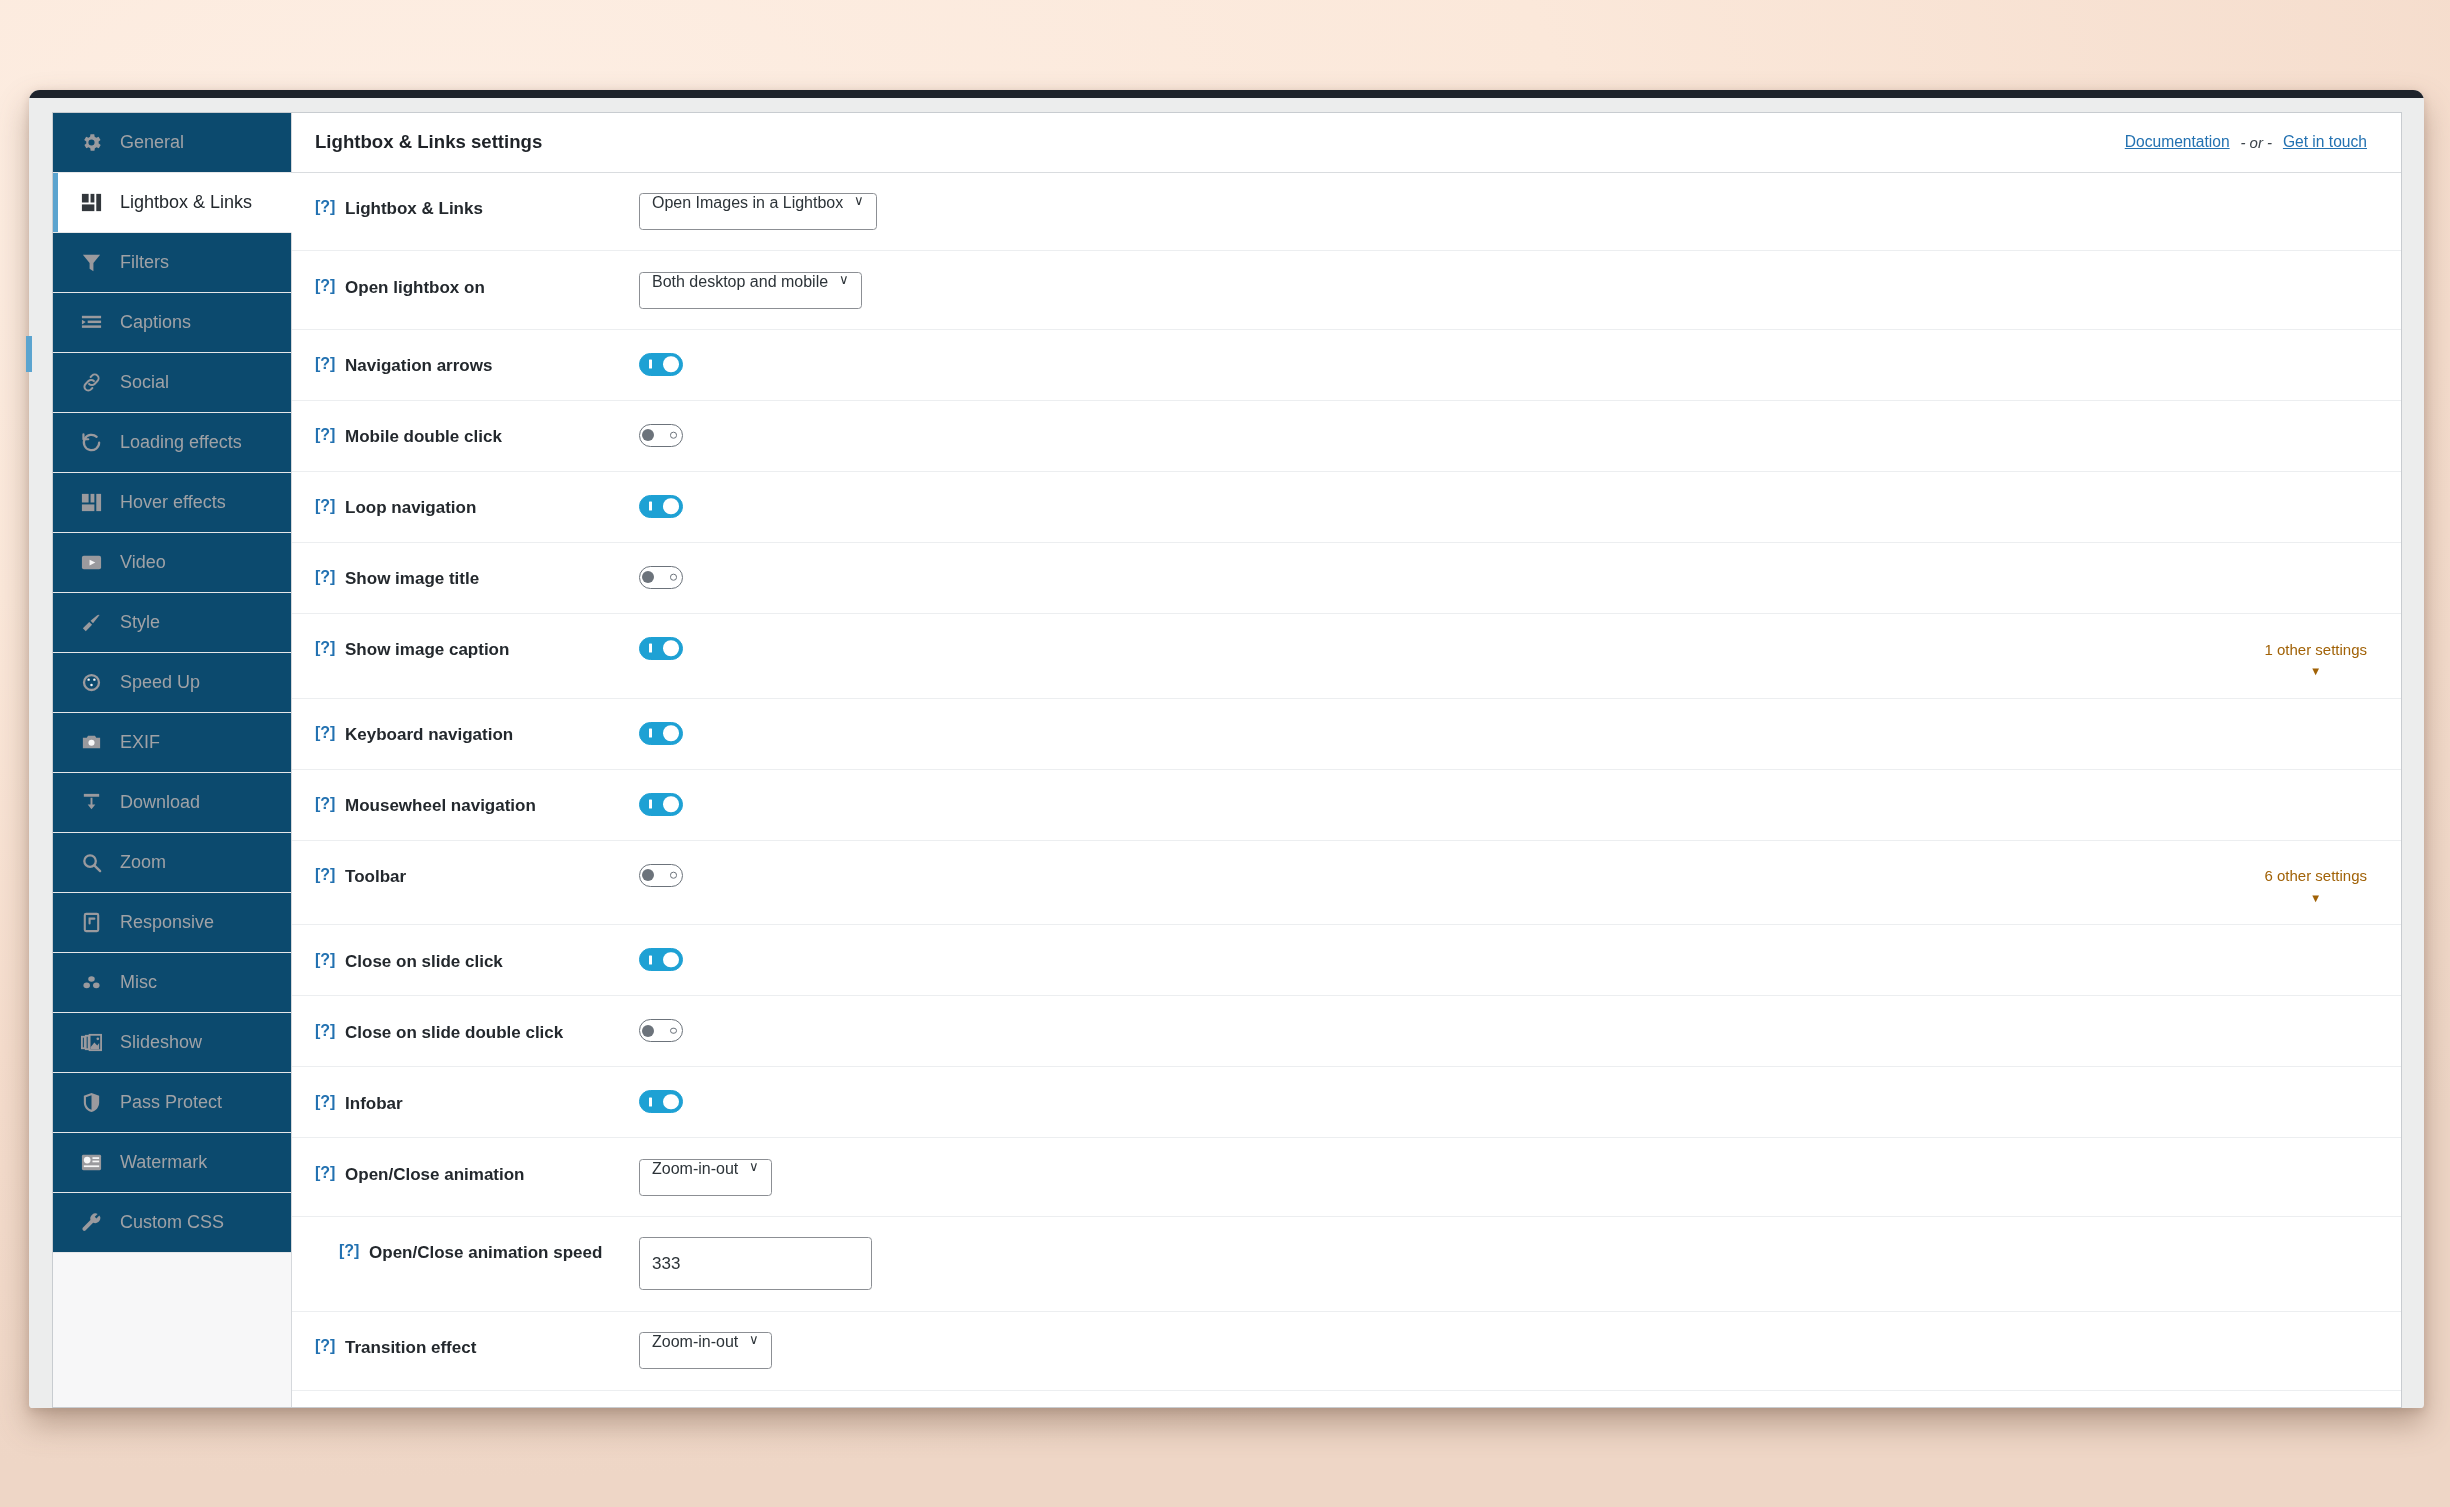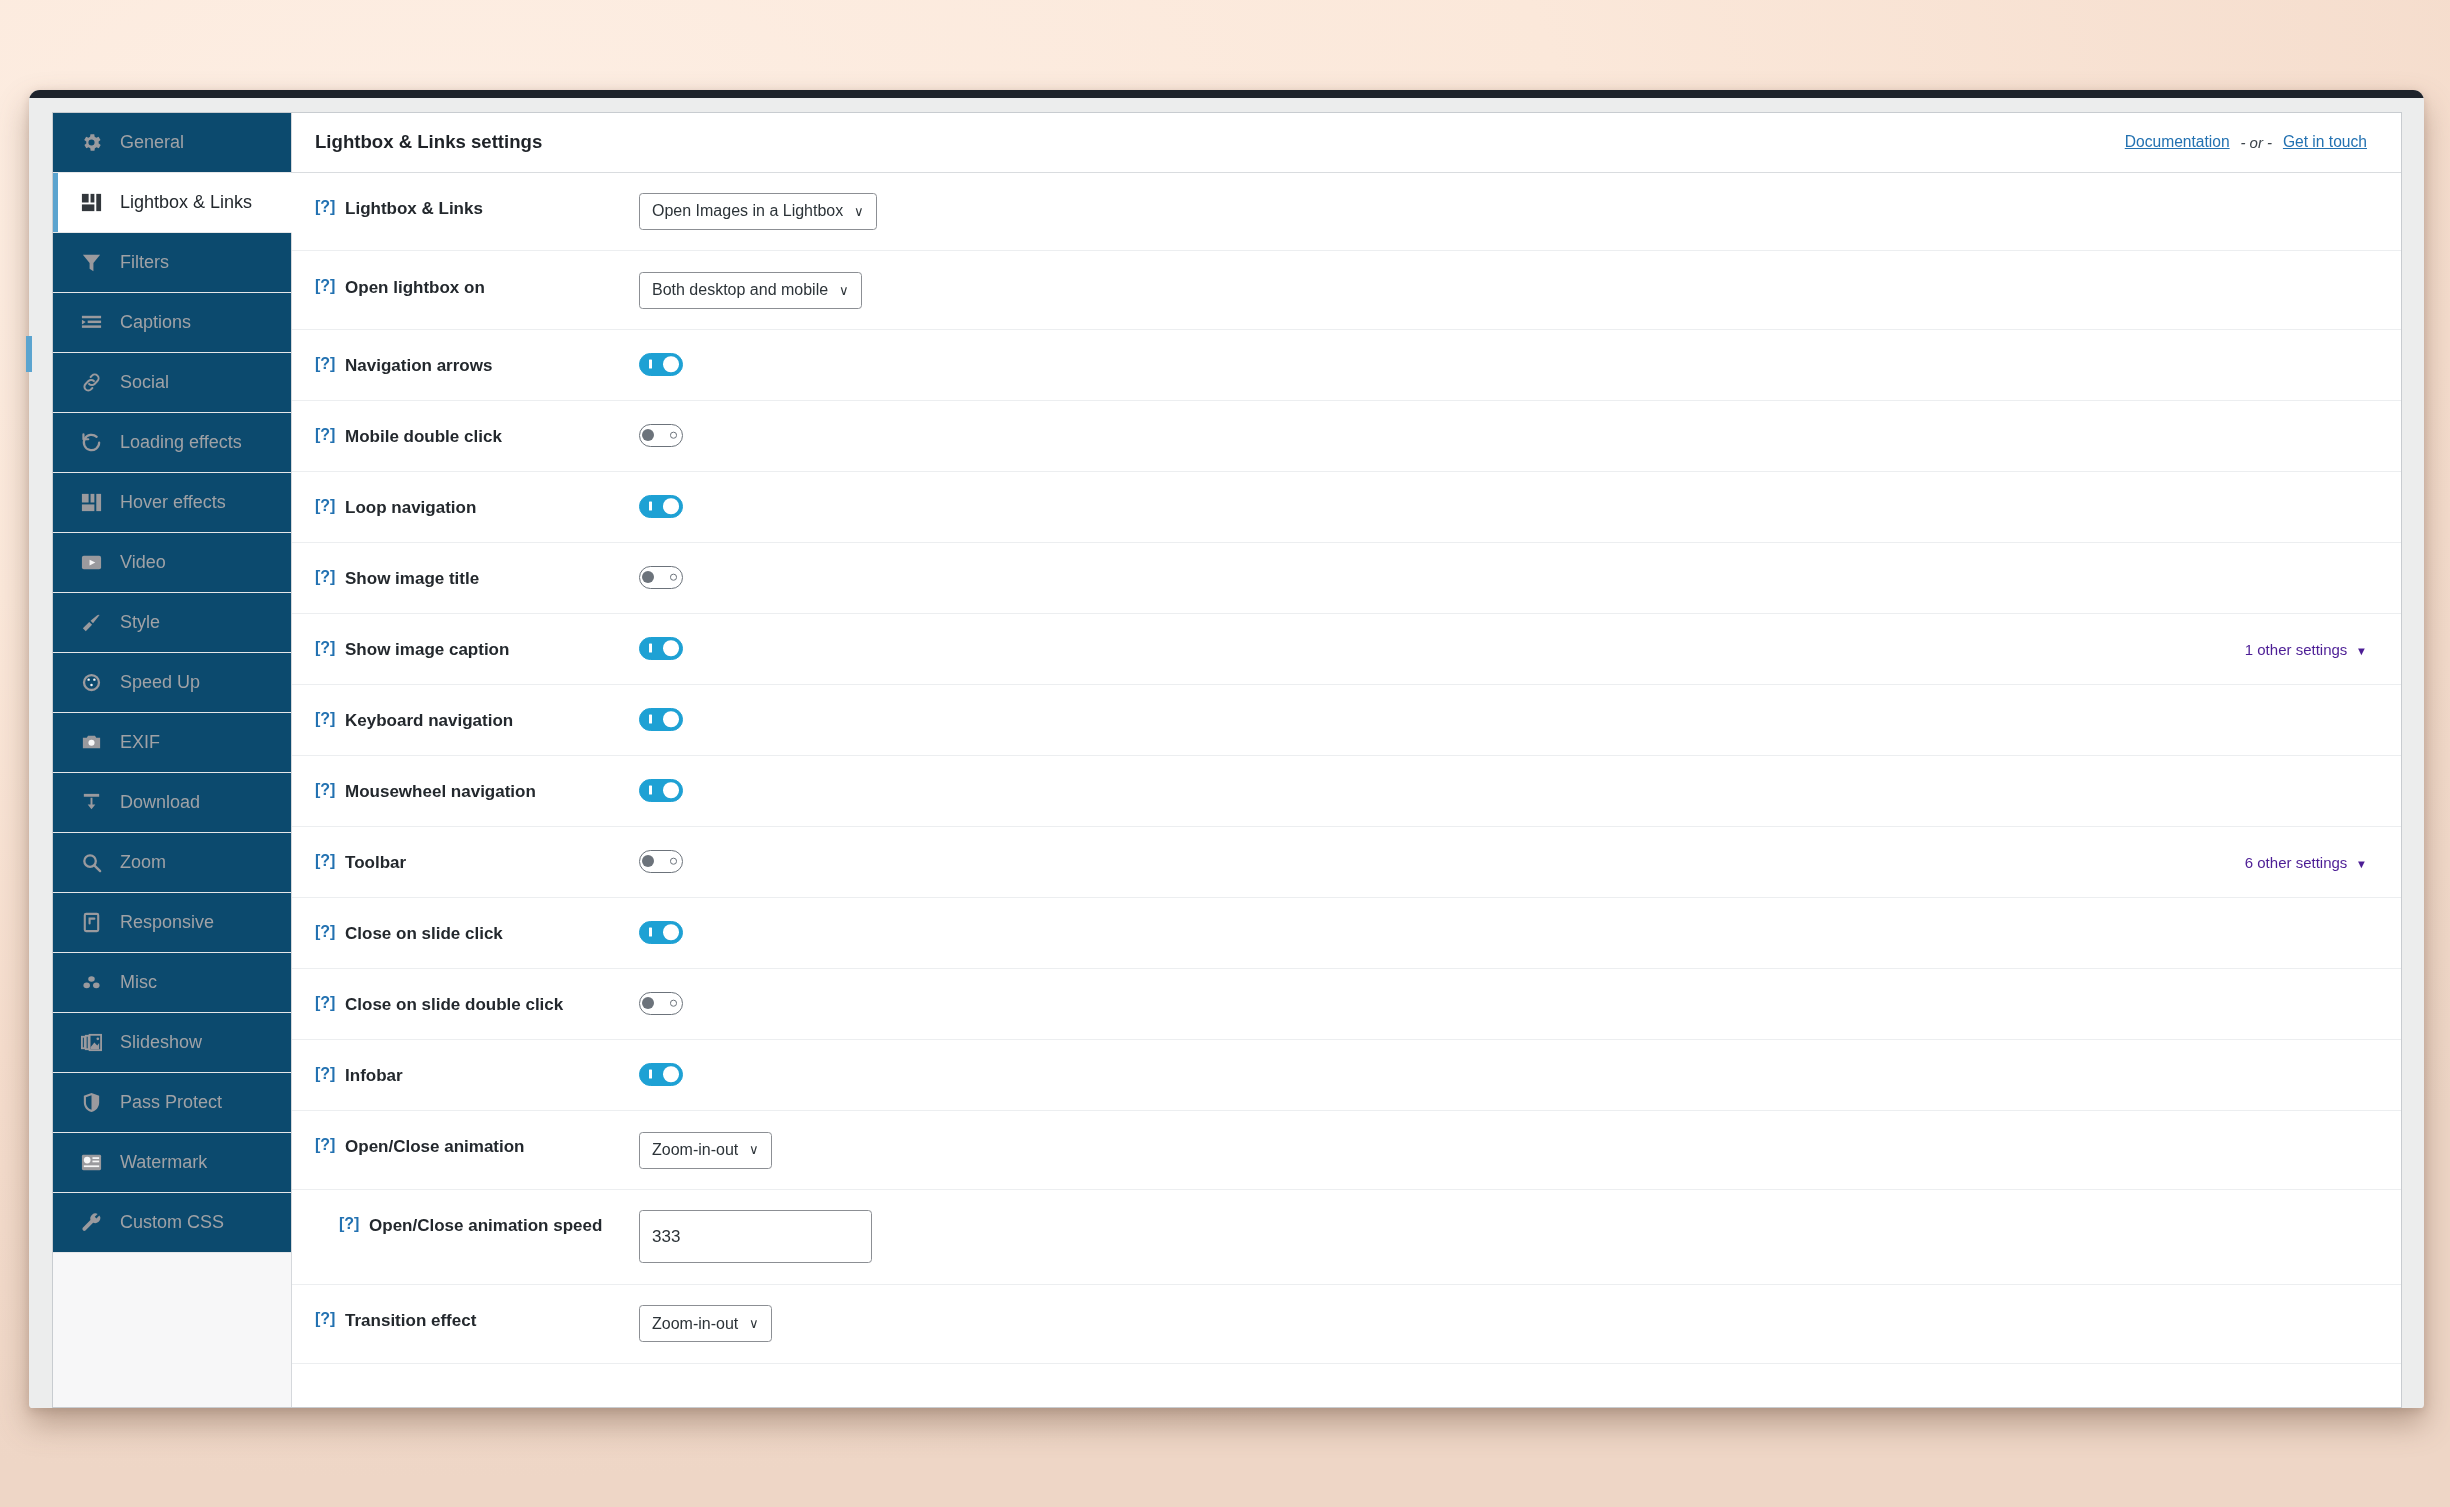--- a/index.html
+++ b/index.html
@@ -222,33 +222,33 @@
   .srow-desc {
     font-size: 15px;
     color: #74787c;
     line-height: 1.35;
   }
   .srow-extra {
     margin-left: auto;
     align-self: flex-start;
     padding-top: 6px;
     font-size: 15px;
-    color: #4c1d95;
+    color: #a16207;
     white-space: nowrap;
     cursor: pointer;
     display: flex;
-    align-items: flex-end;
+    align-items: center;
     gap: 8.4px;
+    flex-direction: column;
   }
   .caret { font-size: 11.4px; line-height: 1; }
 
   
   .select-box {
     display: inline-flex;
-    align-items: center;
     gap: 10.8px;
     border: 0.6px solid #8c8f94;
     border-radius: 3.6px;
     background: #fff;
     height: 37px;
     padding: 0 12px;
     font-size: 16px;
     color: #2c3338;
     cursor: pointer;
     align-self: flex-start;

